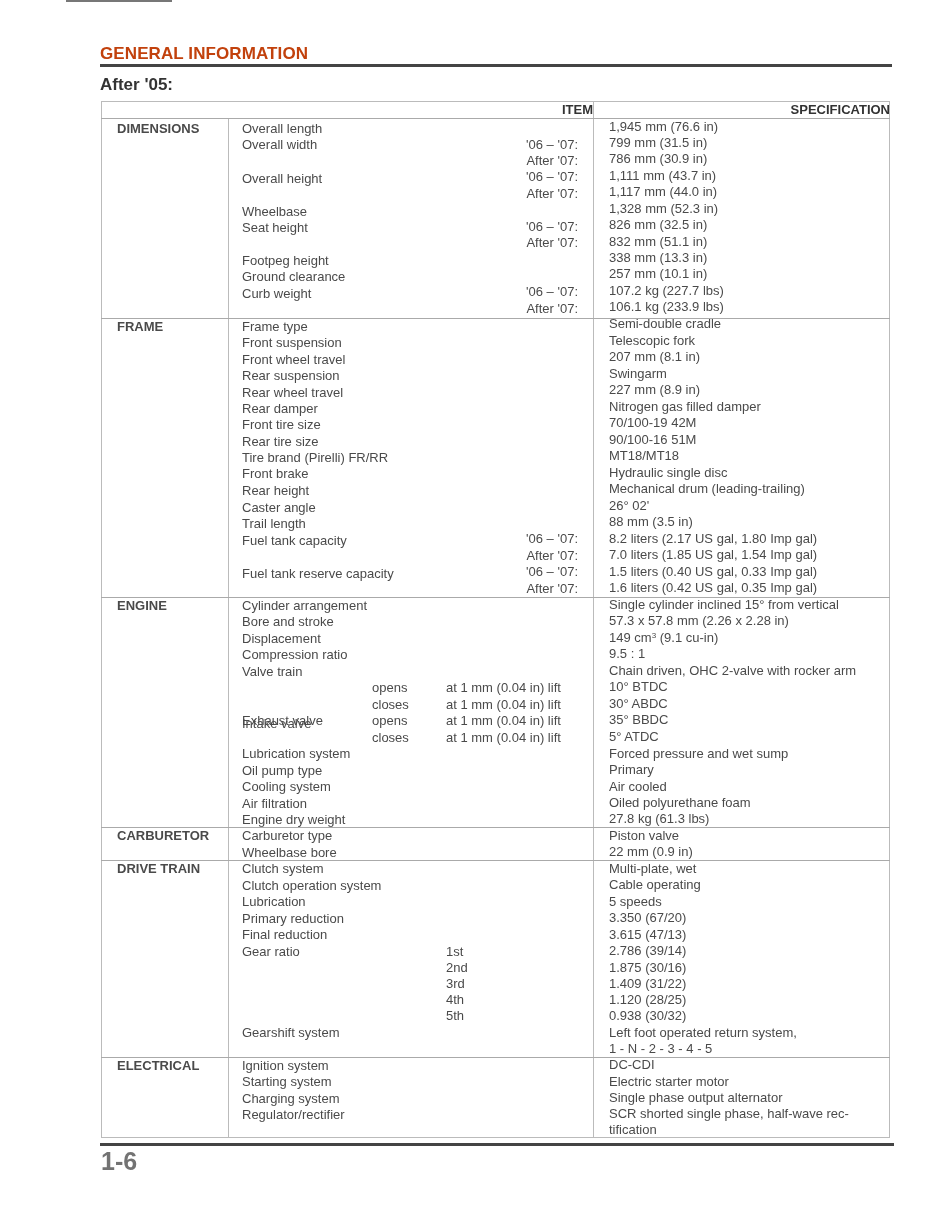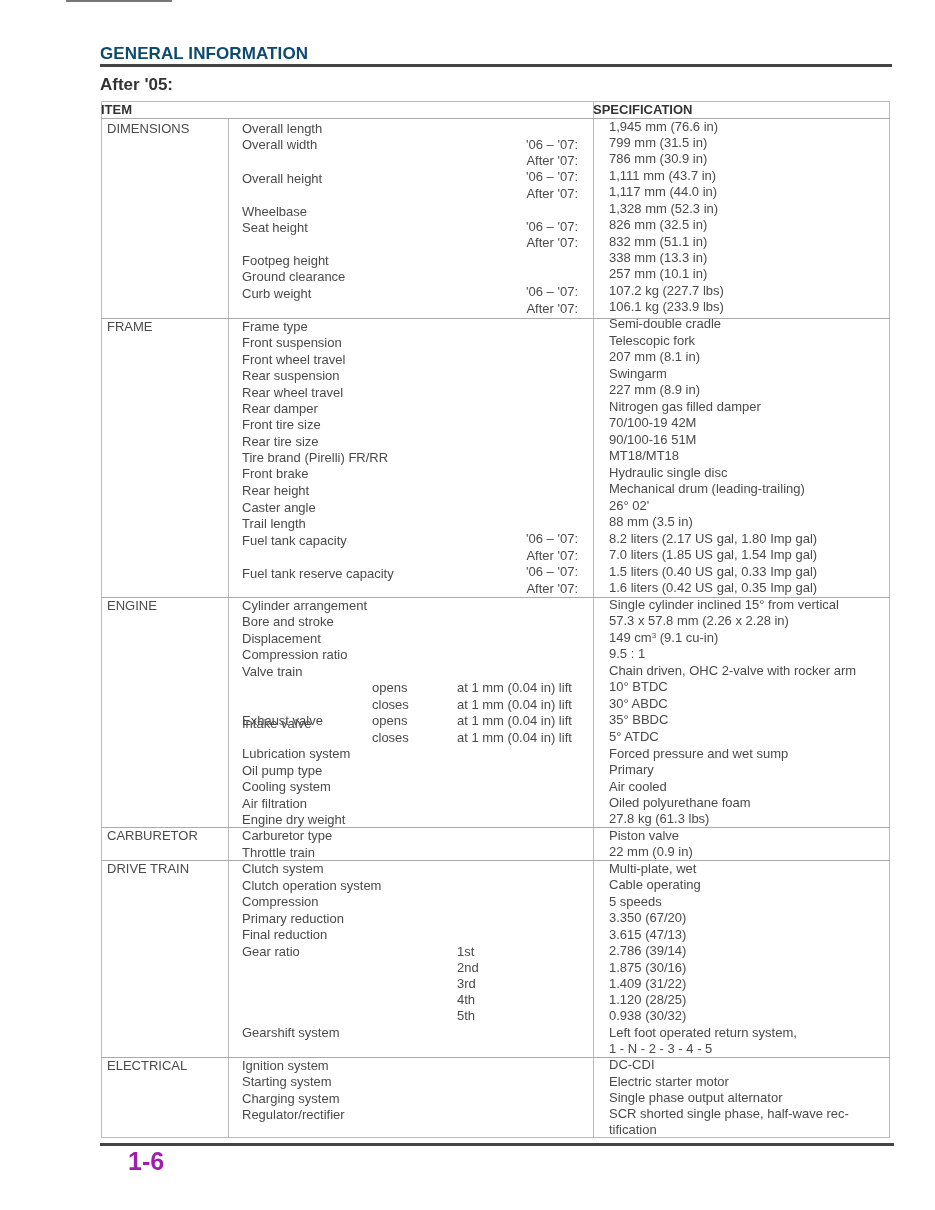--- a/index.html
+++ b/index.html
@@ -1,34 +1,34 @@
 <!DOCTYPE html>
 <html><head>
 <meta charset="utf-8">
 <style>
   html, body { margin:0; padding:0; background:#ffffff; }
   body { width:935px; height:1210px; position:relative; overflow:hidden;
          font-family:"Liberation Sans", sans-serif; color:#444; }
   .scanmark { position:absolute; left:66px; top:0; width:106px; height:2px; background:#777; }
-  .title { position:absolute; left:100px; top:44px; font-size:17px; font-weight:bold; color:#0c4a6e; letter-spacing:0.1px; }
+  .title { position:absolute; left:100px; top:44px; font-size:17px; font-weight:bold; color:#c2410c; letter-spacing:0.1px; }
   .rule-top { position:absolute; left:100px; top:64px; width:792px; height:3px; background:#444; }
   .subtitle { position:absolute; left:100px; top:75px; font-size:17px; font-weight:bold; color:#333; }
   .table { position:absolute; left:101px; top:101px; width:789px; height:1037px; border:1px solid #bbb; box-sizing:border-box; }
   .vline { position:absolute; width:1px; background:#bbb; }
   .hline { position:absolute; height:1px; background:#aaa; }
-  .hdr { position:absolute; top:102px; font-size:13px; font-weight:bold; color:#333; text-align:left; }
+  .hdr { position:absolute; top:102px; font-size:13px; font-weight:bold; color:#333; text-align:right; }
   .t { position:absolute; font-size:13px; line-height:16px; white-space:nowrap; color:#4a4a4a; }
-  .cat { left:107px; }
+  .cat { left:117px;font-weight:bold; }
   .item { left:242px; }
   .qual { width:140px; left:438px; text-align:right; }
   .sub1 { left:372px; }
-  .sub2 { left:446px;margin-left:11px; }
+  .sub2 { left:446px; }
   .spec { left:609px; }
   .rule-bottom { position:absolute; left:100px; top:1143px; width:794px; height:3px; background:#444; }
-  .pagenum { position:absolute; left:101px; top:1147px; font-size:25px; font-weight:bold; color:#a21caf;margin-left:27px; }
+  .pagenum { position:absolute; left:101px; top:1147px; font-size:25px; font-weight:bold; color:#737373; }
   sup { font-size:8px; vertical-align:top; position:relative; top:-2px; }
 </style>
 </head>
 <body>
 
 <div class="scanmark"></div>
 
 <div class="title">GENERAL INFORMATION</div>
 <div class="rule-top"></div>
 <div class="subtitle">After '05:</div>
@@ -189,31 +189,31 @@
 <div class="t item" style="top:796px">Air filtration</div>
 <div class="t spec" style="top:795px">Oiled polyurethane foam</div>
 
 <div class="t item" style="top:812px">Engine dry weight</div>
 <div class="t spec" style="top:811px">27.8 kg (61.3 lbs)</div>
 
 <div class="t cat" style="top:828px">CARBURETOR</div>
 <div class="t item" style="top:828px">Carburetor type</div>
 <div class="t spec" style="top:828px">Piston valve</div>
 
-<div class="t item" style="top:845px">Throttle train</div>
+<div class="t item" style="top:845px">Wheelbase bore</div>
 <div class="t spec" style="top:844px">22 mm (0.9 in)</div>
 
 <div class="t cat" style="top:861px">DRIVE TRAIN</div>
 <div class="t item" style="top:861px">Clutch system</div>
 <div class="t spec" style="top:861px">Multi-plate, wet</div>
 
 <div class="t item" style="top:878px">Clutch operation system</div>
 <div class="t spec" style="top:877px">Cable operating</div>
 
-<div class="t item" style="top:894px">Compression</div>
+<div class="t item" style="top:894px">Lubrication</div>
 <div class="t spec" style="top:894px">5 speeds</div>
 
 <div class="t item" style="top:911px">Primary reduction</div>
 <div class="t spec" style="top:910px">3.350 (67/20)</div>
 
 <div class="t item" style="top:927px">Final reduction</div>
 <div class="t spec" style="top:927px">3.615 (47/13)</div>
 
 <div class="t item" style="top:944px">Gear ratio</div>
 <div class="t sub2" style="top:944px">1st</div>

